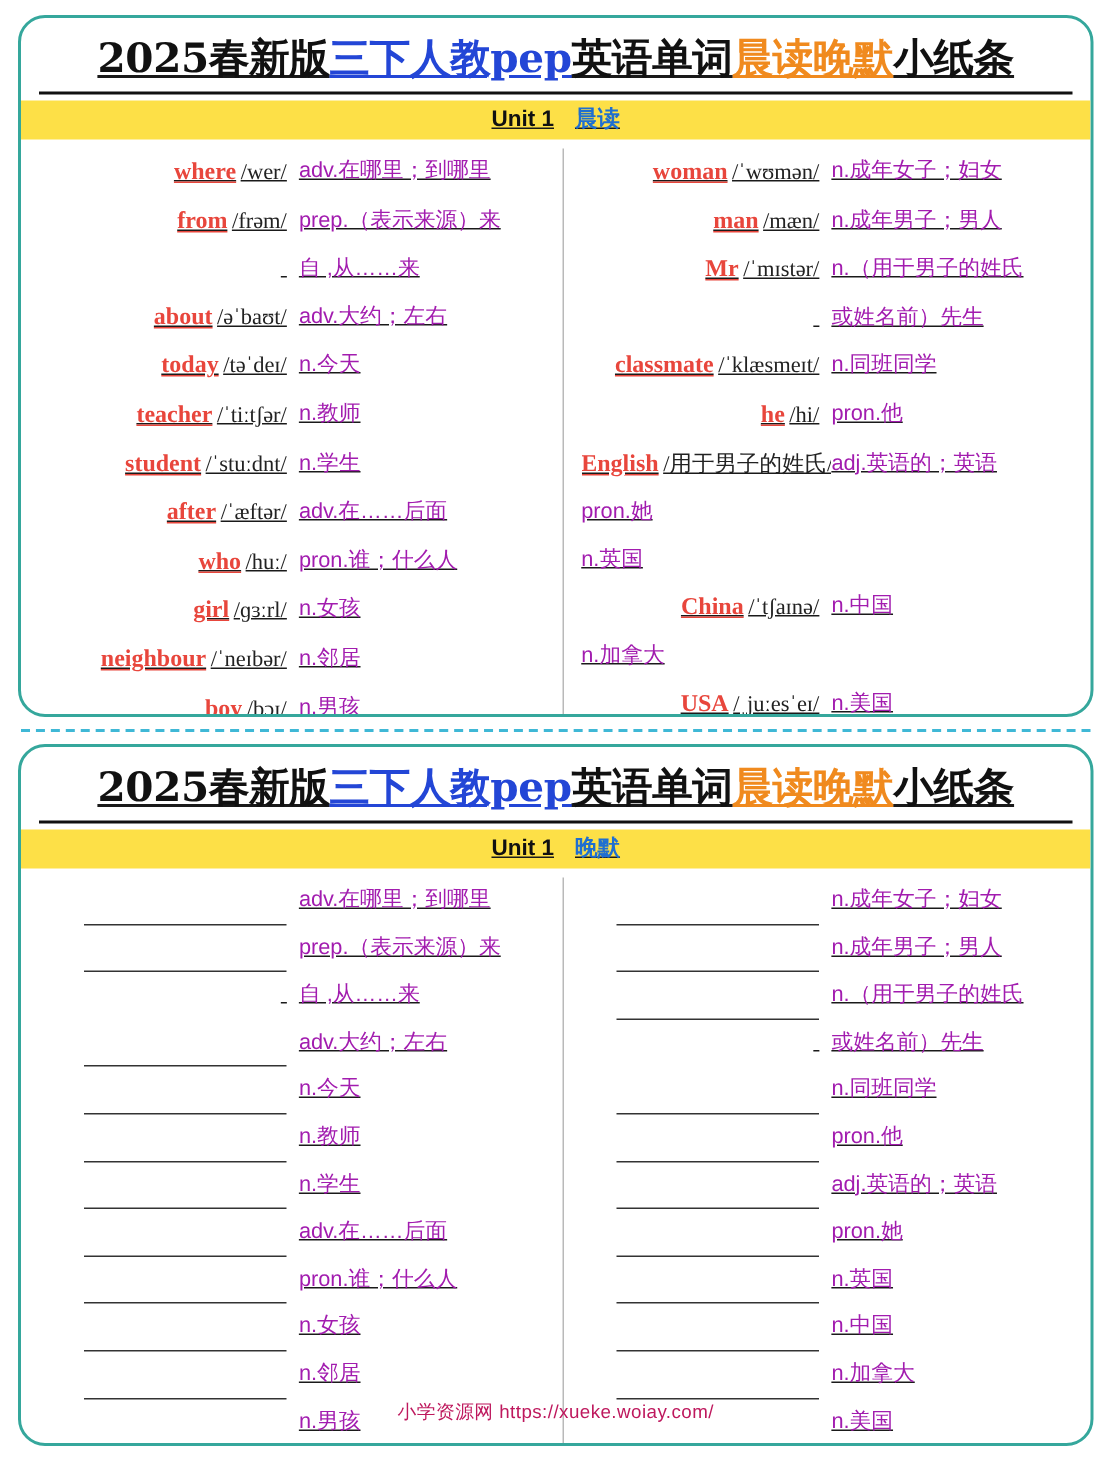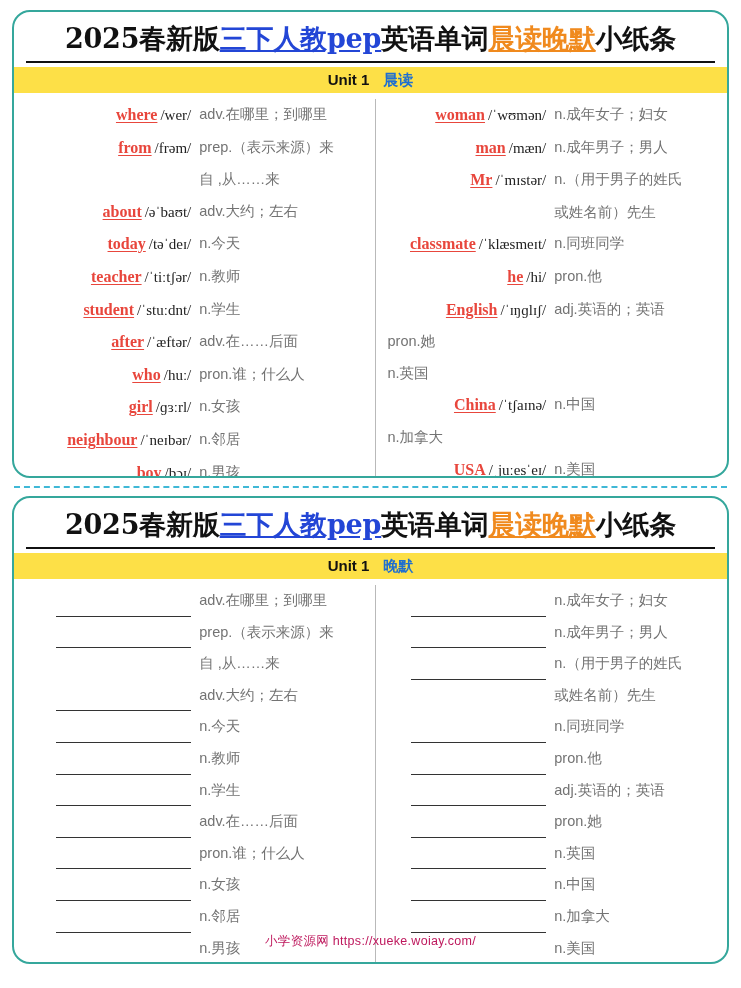--- a/index.html
+++ b/index.html
@@ -14,20 +14,21 @@
     color: #1a1a1a;
     position: relative;
     overflow: hidden;
   }
   .page {
     width: 741px;
     height: 988px;
     position: relative;
     box-sizing: border-box;
     padding: 10px 12px;
+    text-decoration: underline;
   }
   .card {
     border: 2px solid #35a79c;
     border-radius: 18px;
     box-sizing: border-box;
     position: relative;
     background: #fff;
     overflow: hidden;
   }
   .card-top {
@@ -122,21 +123,21 @@
     font-family: "Liberation Serif", serif;
     font-size: 16px;
   }
   .ipa {
     color: #222;
     font-family: "Liberation Serif", serif;
     font-size: 15px;
     margin-left: 3px;
   }
   .mean {
-    color: #737373;
+    color: #a21caf;
     font-size: 14.5px;
   }
 
   
   .blank-line {
     display: inline-block;
     width: 135px;
     border-bottom: 1px solid #333;
     height: 19px;
     vertical-align: bottom;
@@ -245,21 +246,21 @@
           </div>
           <div class="row">
             <div class="word-cell"><span class="en">classmate</span><span class="ipa">/ˈklæsmeɪt/</span></div>
             <div class="mean-cell"><span class="mean">n.同班同学</span></div>
           </div>
           <div class="row">
             <div class="word-cell"><span class="en">he</span><span class="ipa">/hi/</span></div>
             <div class="mean-cell"><span class="mean">pron.他</span></div>
           </div>
           <div class="row">
-            <div class="word-cell"><span class="en">English</span><span class="ipa">/ˈɪŋɡlɪʃ/</span></div>
+            <div class="word-cell"><span class="en">English</span><span class="ipa">/用于男子的姓氏/</span></div>
             <div class="mean-cell"><span class="mean">adj.英语的；英语</span></div>
           </div>
           <div class="row">
             <div class="mean-cell"><span class="mean">pron.她</span></div>
           </div>
           <div class="row">
             <div class="mean-cell"><span class="mean">n.英国</span></div>
           </div>
           <div class="row">
             <div class="word-cell"><span class="en">China</span><span class="ipa">/ˈtʃaɪnə/</span></div>

